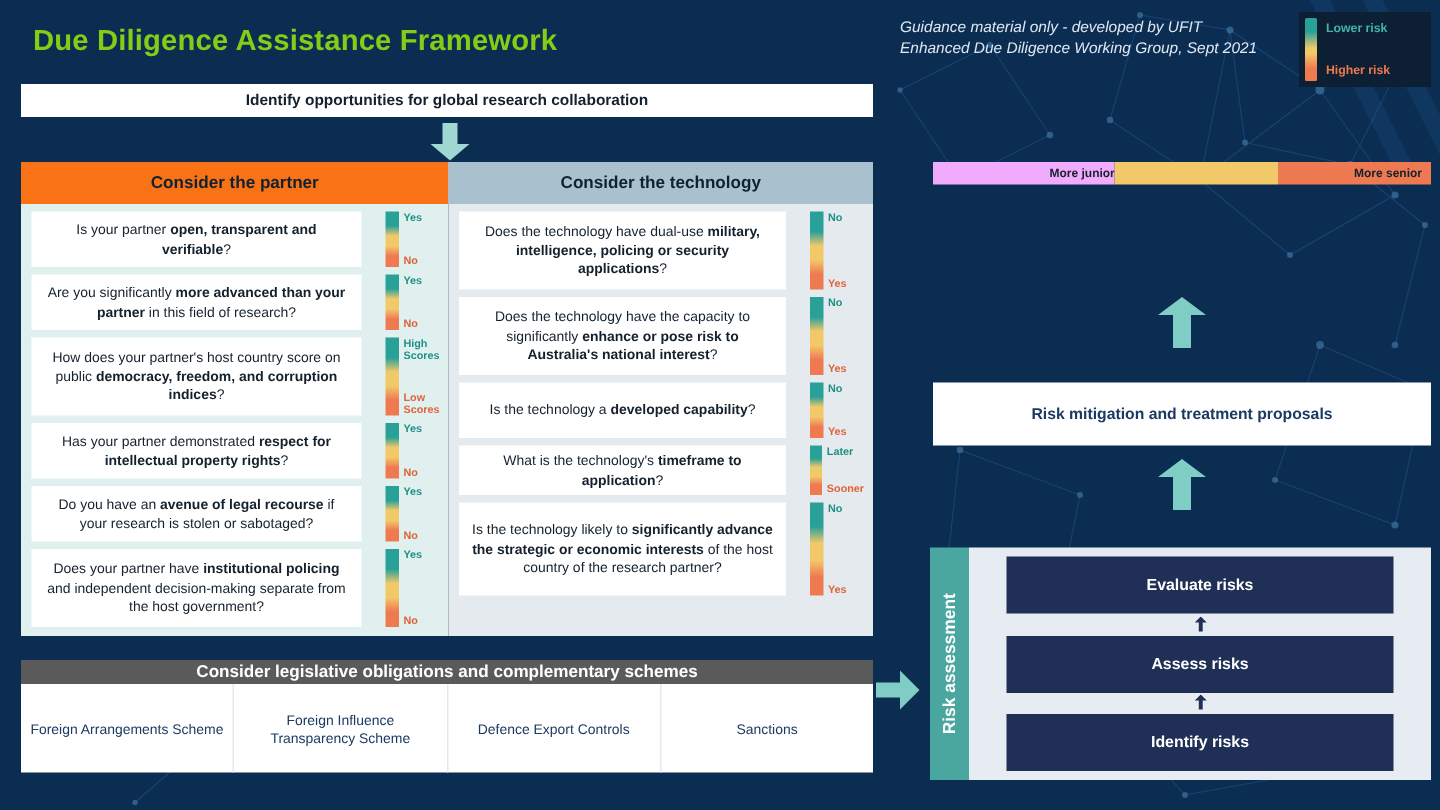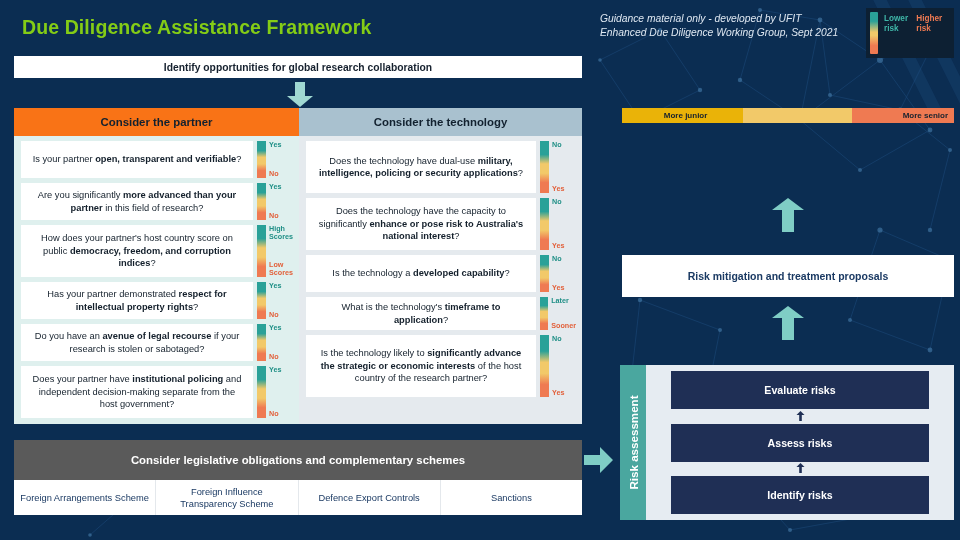--- a/index.html
+++ b/index.html
@@ -33,21 +33,21 @@
   
   .legend{
     position:absolute;left:866px;top:8px;width:88px;height:50px;z-index:6;
     background:#0d2033;display:flex;align-items:stretch;padding:4px 4px 4px 4px;
     box-sizing:border-box;
   }
   .legend-bar{
     width:8px;border-radius:1px;margin-right:6px;
     background:linear-gradient(to bottom,#2aa198 0%,#2aa198 22%,#f2c969 48%,#f2c969 56%,#ef7a52 80%,#ef7a52 100%);
   }
-  .legend-labels{flex:1;display:flex;flex-direction:row;justify-content:space-between;
+  .legend-labels{flex:1;display:flex;flex-direction:column;justify-content:space-between;
     padding:2px 0 2px 0;}
   .legend-labels span{font-size:8.2px;font-weight:bold;line-height:10px;}
   .legend-low{color:#3fb6a8;}
   .legend-high{color:#ef7a52;}
   
   .identify{
     position:absolute;left:14px;top:56px;width:568px;height:22px;z-index:5;
     background:#ffffff;color:#15202e;font-size:10.3px;font-weight:bold;
     display:flex;align-items:center;justify-content:center;
   }
@@ -71,59 +71,59 @@
   .head-tech{background:#a9c1cf;}
   .panel-body{flex:1;padding:5px 6px 0 7px;box-sizing:border-box;}
   .qrow{display:flex;align-items:stretch;margin-bottom:5px;}
   .qbox{
     flex:1;background:#ffffff;display:flex;align-items:center;justify-content:center;
     text-align:center;padding:4px 8px;box-sizing:border-box;
     font-size:9.3px;line-height:12.4px;color:#14202c;
   }
   .qbox b{font-weight:bold;margin-top:20px;}
   .scale{
-    width:36px;margin-left:4px;display:flex;align-items:stretch;position:relative;
+    width:36px;margin-left:16px;display:flex;align-items:stretch;position:relative;
   }
   .scale-bar{
     width:9px;
     background:linear-gradient(to bottom,#2aa198 0%,#2aa198 26%,#f2c969 44%,#f2c969 62%,#ef7a52 80%,#ef7a52 100%);
   }
   .scale-labels{
     flex:1;display:flex;flex-direction:column;justify-content:space-between;
     padding-left:3px;box-sizing:border-box;
   }
   .scale-labels span{font-size:7.2px;font-weight:bold;line-height:8.2px;}
   .lbl-low{color:#1f8f86;}
   .lbl-high{color:#e2603a;}
   
   .legis{
     position:absolute;left:14px;top:440px;width:568px;height:75px;z-index:5;
     display:flex;flex-direction:column;
   }
   .legis-head{
-    height:40px;background:#5a5a5a;color:#ffffff;font-size:11.4px;font-weight:bold;
+    height:16px;background:#5a5a5a;color:#ffffff;font-size:11.4px;font-weight:bold;
     display:flex;align-items:center;justify-content:center;
   }
   .legis-body{flex:1;background:#ffffff;display:flex;}
   .legis-cell{
     flex:1;display:flex;align-items:center;justify-content:center;text-align:center;
     font-size:9.3px;color:#1b3a63;line-height:12px;padding:0 6px;box-sizing:border-box;
     border-right:1px solid #e4e8ec;
   }
   .legis-cell:last-child{border-right:none;}
   
   .arrow-right{position:absolute;left:584px;top:445px;width:30px;height:30px;z-index:6;}
   
   .refer{
     position:absolute;left:622px;top:108px;width:332px;height:75px;z-index:5;
     display:flex;flex-direction:column;
   }
   .seniority{height:15px;display:flex;}
   .seniority .seg{display:flex;align-items:center;}
-  .seg-junior{width:36%;background:#eab308;justify-content:center;padding-left:6px;}
+  .seg-junior{width:36%;background:#f0abfc;justify-content:flex-end;padding-left:6px;}
   .seg-mid{width:34%;background:#f2c969;}
   .seg-senior{width:30%;background:#ef7a52;justify-content:flex-end;padding-right:6px;}
   .seniority span{font-size:8px;font-weight:bold;color:#16222f;}
   .refer-body{
     flex:1;background:#ffffff;display:flex;align-items:center;justify-content:center;
     text-align:center;font-size:10.5px;font-weight:bold;color:#1b3a63;line-height:14px;
     padding:0 16px;box-sizing:border-box;
   }
   .mitigation{
     position:absolute;left:622px;top:255px;width:332px;height:42px;z-index:5;

